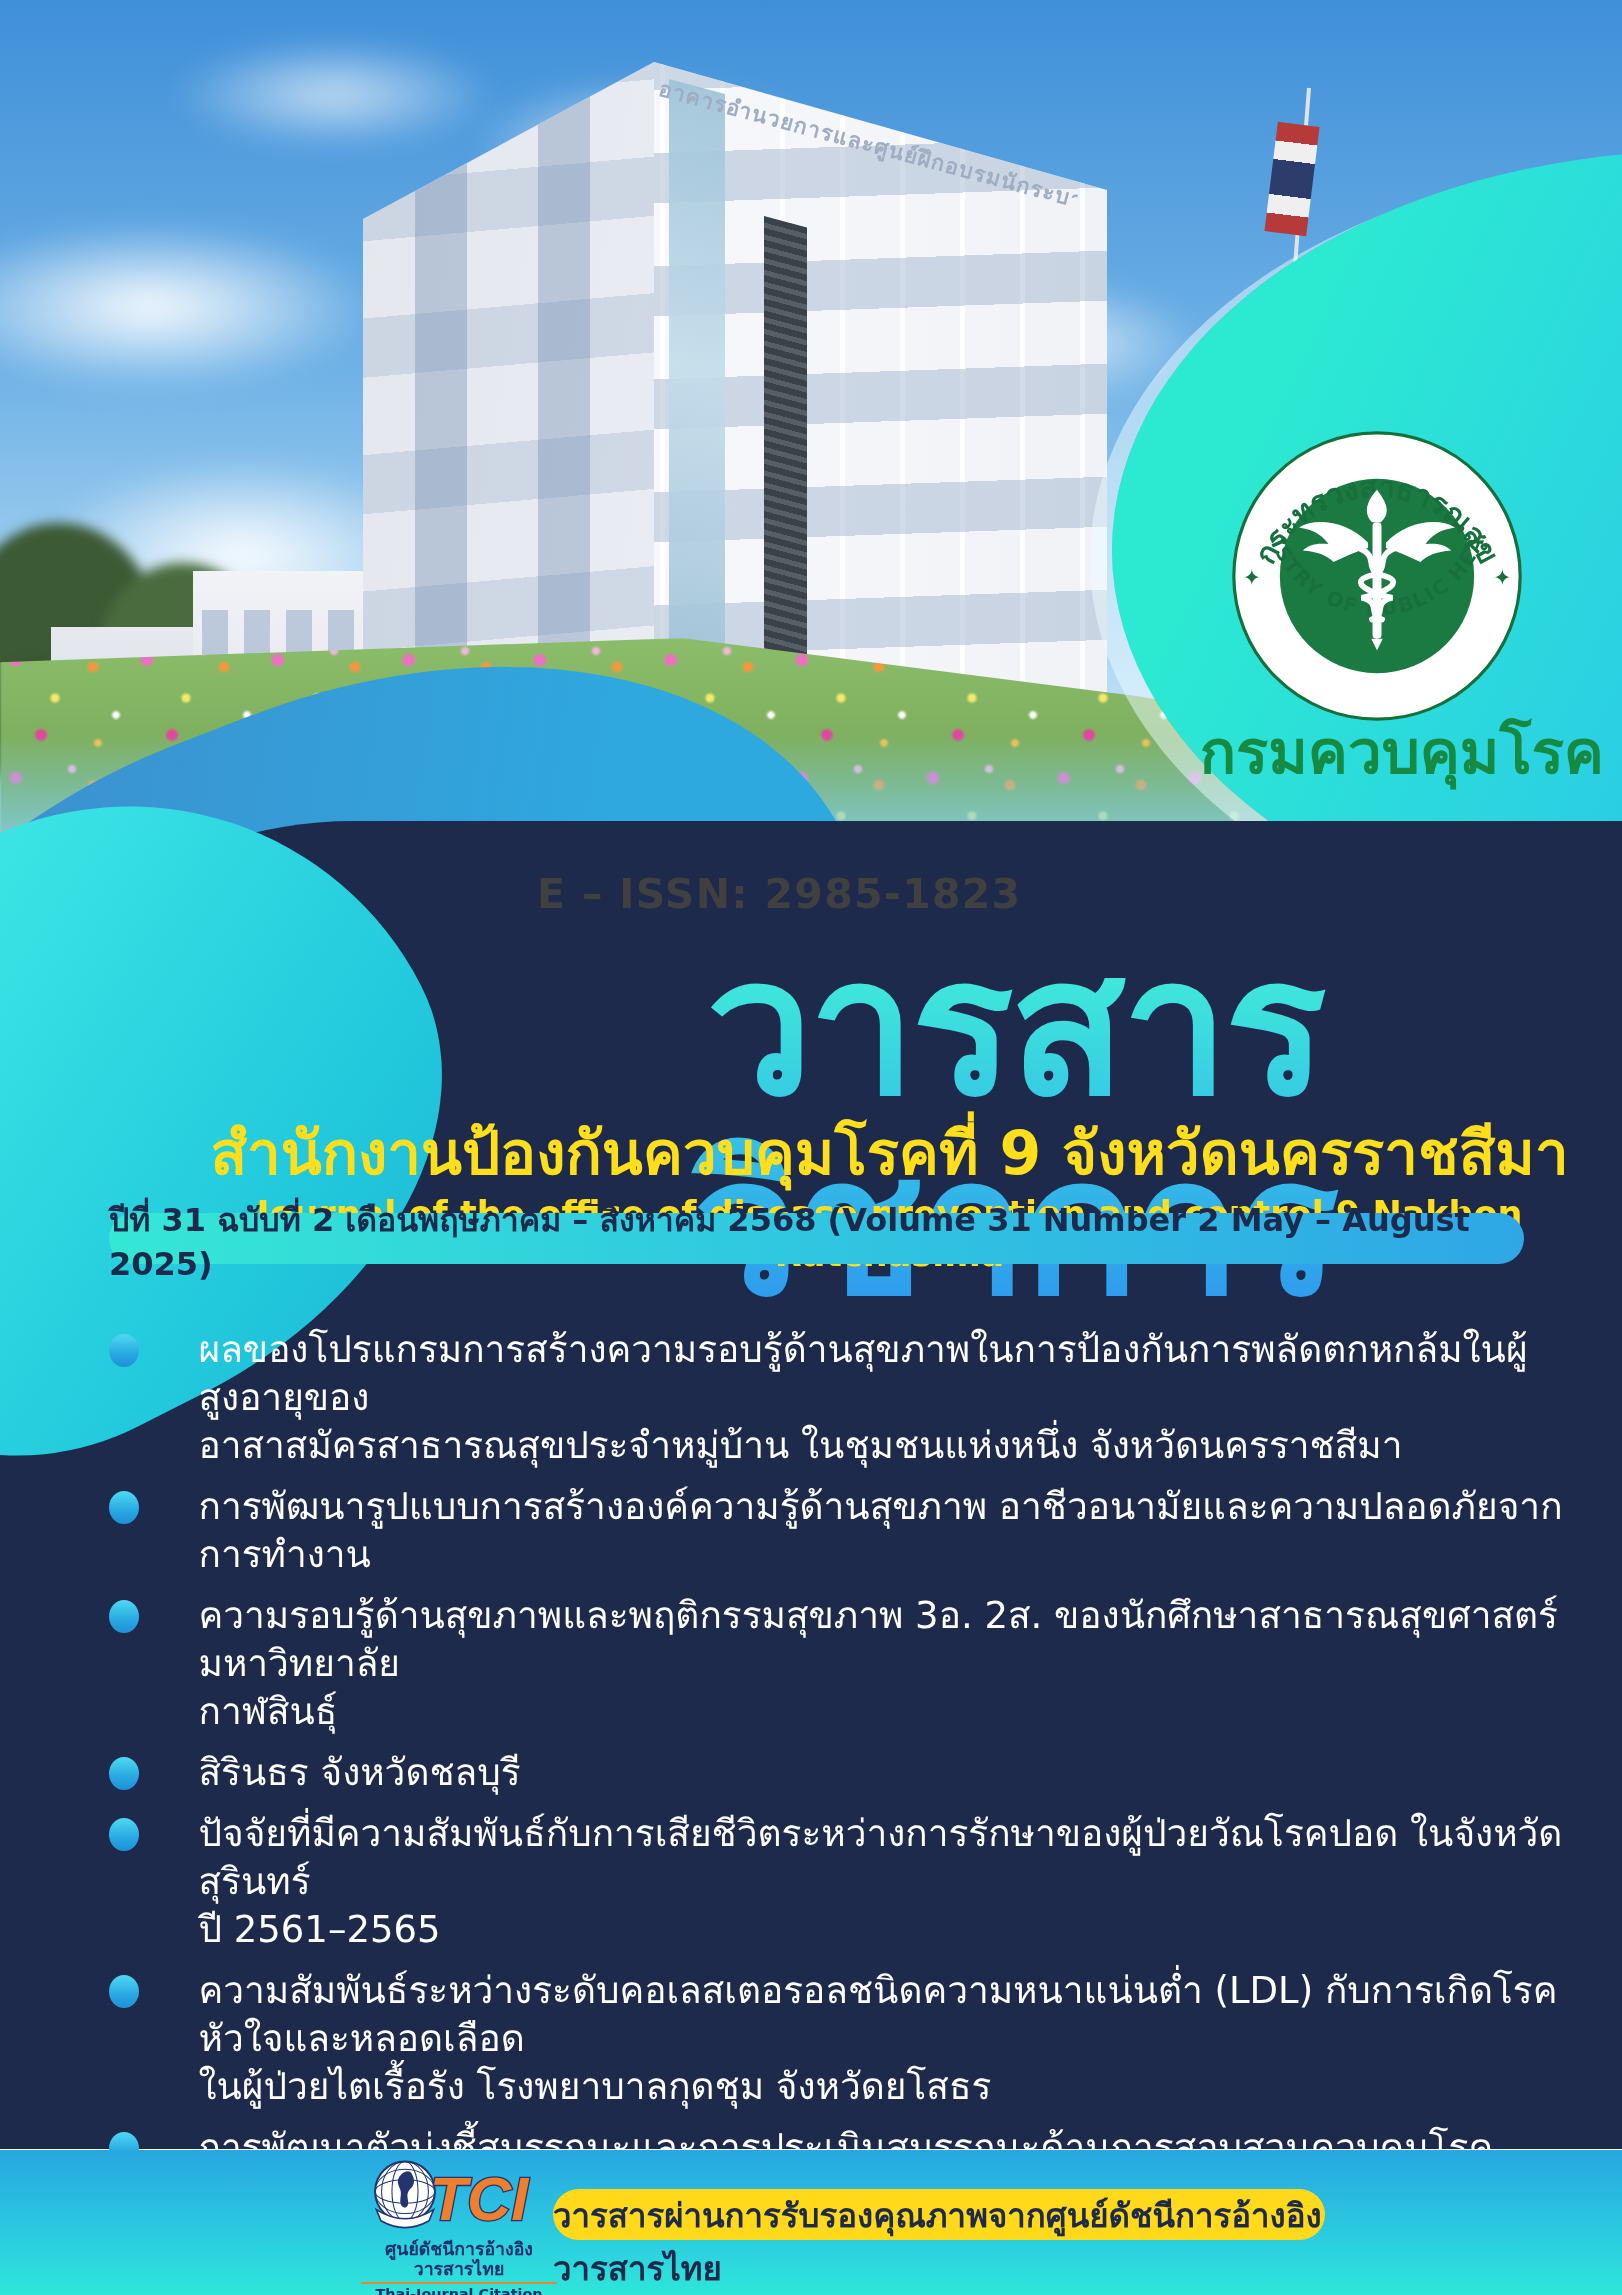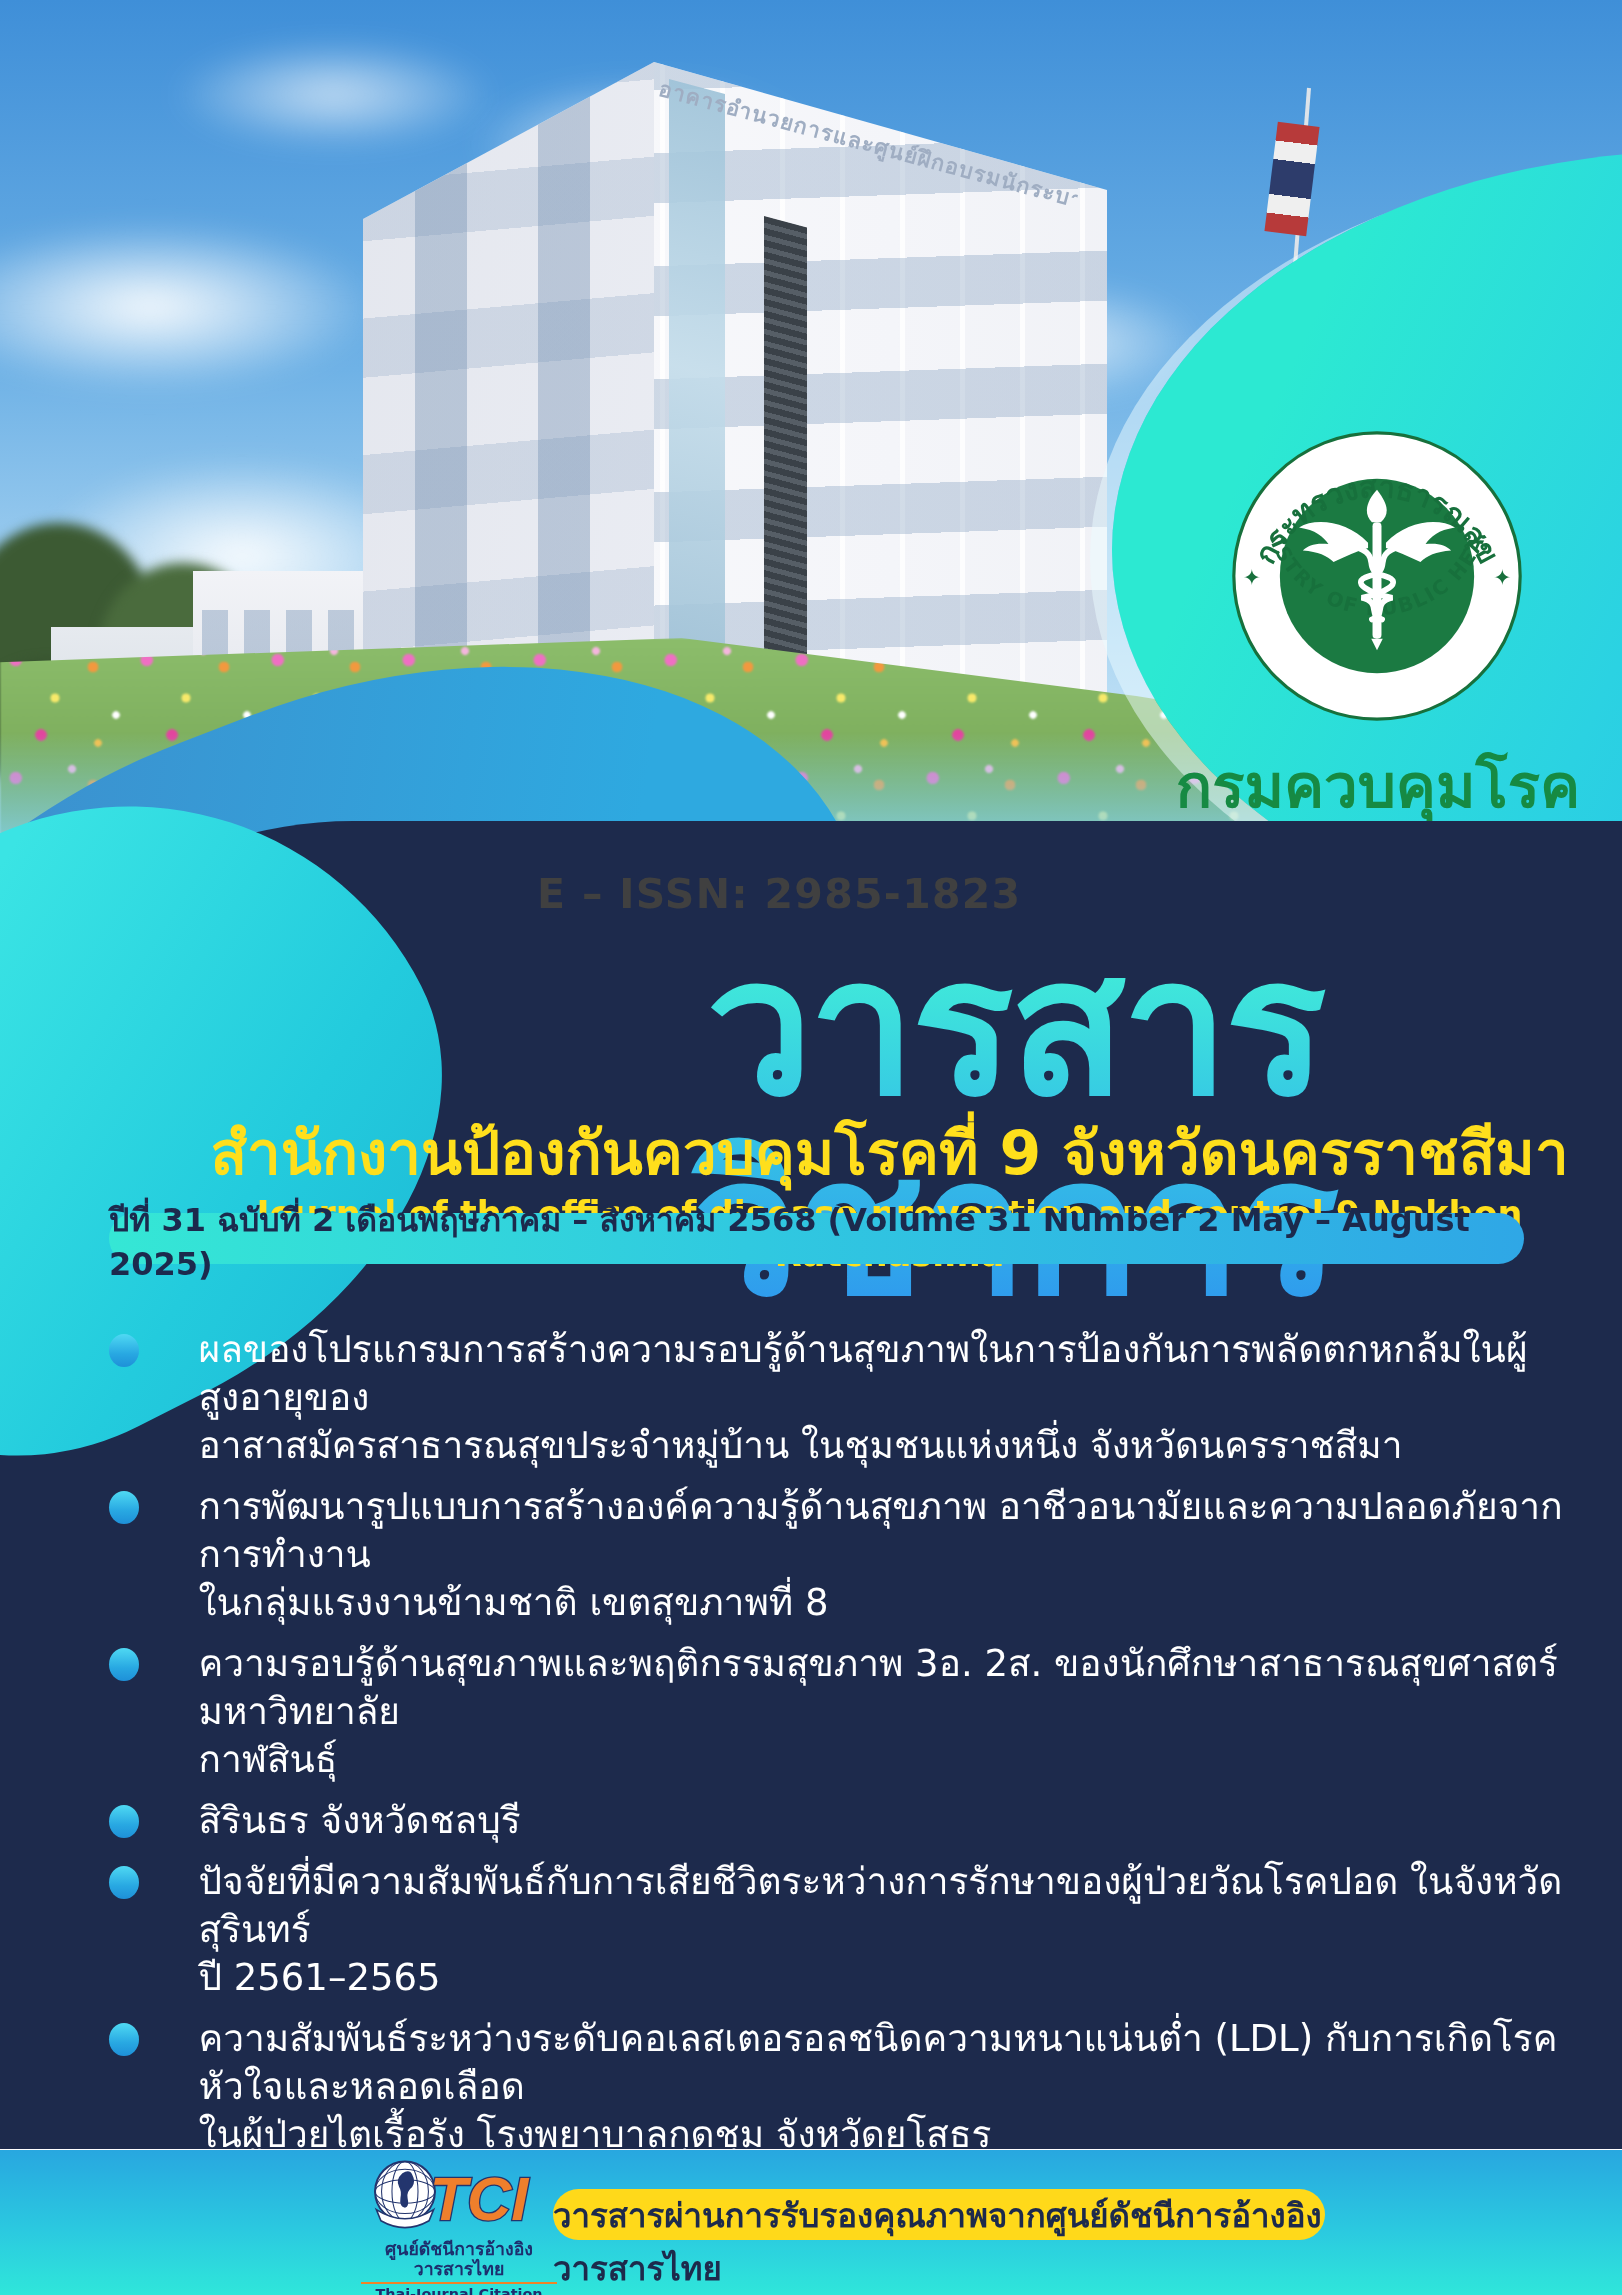--- a/index.html
+++ b/index.html
@@ -85,21 +85,21 @@
   .teal-blob{position:absolute;left:1112px;top:151px;width:1178px;height:798px;border-radius:50%;
     background:linear-gradient(115deg,#2ce9d2 18%,#2bd2e2 48%,#27b9ea 78%);
     box-shadow:-22px 9.2px 0 0 rgba(235,251,255,.5);}
   .navy{position:absolute;left:0;top:821px;width:1623px;height:1328px;
     background:#1d2a4c;border-top-left-radius:353px 294px;}
   .teal-wave{position:absolute;left:-258px;top:821px;width:703px;height:592px;
     border-radius:48% 52% 60% 40%/42% 62% 50% 44%;transform:rotate(-27deg);
     background:linear-gradient(150deg,#3ae4e4 25%,#23cbdd 70%,#1db8d6 100%);}
   
   .moph{position:absolute;left:1230px;top:429px;width:294px;height:294px;}
-  .dept-th{position:absolute;left:1152px;top:738px;width:452px;text-align:center;
+  .dept-th{position:absolute;left:1152px;top:704px;width:452px;text-align:right;
     font-size:60px;font-weight:bold;color:#168a43;}
   .dept-en{position:absolute;left:1152px;top:839px;width:452px;text-align:center;
     font-size:25.5px;font-weight:bold;color:#168a43;}
   
   .eissn{position:absolute;left:537px;top:870px;font-size:41px;font-weight:bold;
     color:#404040;letter-spacing:1.3px;}
   .title{position:absolute;left:504px;top:928px;width:1021px;text-align:center;
     font-size:190px;line-height:1.05;font-weight:bold;letter-spacing:-3.9px;
     background:linear-gradient(180deg,#41ecd9 8%,#36c9e4 45%,#2f9ded 92%);
     -webkit-background-clip:text;background-clip:text;color:transparent;
@@ -212,21 +212,20 @@
       <span class="dot"></span>
       <div class="article-text">
         <span>ผลของโปรแกรมการสร้างความรอบรู้ด้านสุขภาพในการป้องกันการพลัดตกหกล้มในผู้สูงอายุของ</span>
         <span>อาสาสมัครสาธารณสุขประจำหมู่บ้าน ในชุมชนแห่งหนึ่ง จังหวัดนครราชสีมา</span>
       </div>
     </div>
     <div class="article">
       <span class="dot"></span>
       <div class="article-text">
         <span>การพัฒนารูปแบบการสร้างองค์ความรู้ด้านสุขภาพ อาชีวอนามัยและความปลอดภัยจากการทำงาน</span>
-        <span>ในกลุ่มแรงงานข้ามชาติ เขตสุขภาพที่ 8</span>
       </div>
     </div>
     <div class="article">
       <span class="dot"></span>
       <div class="article-text">
         <span>ความรอบรู้ด้านสุขภาพและพฤติกรรมสุขภาพ 3อ. 2ส. ของนักศึกษาสาธารณสุขศาสตร์ มหาวิทยาลัย</span>
         <span>กาฬสินธุ์</span>
       </div>
     </div>
     <div class="article">

